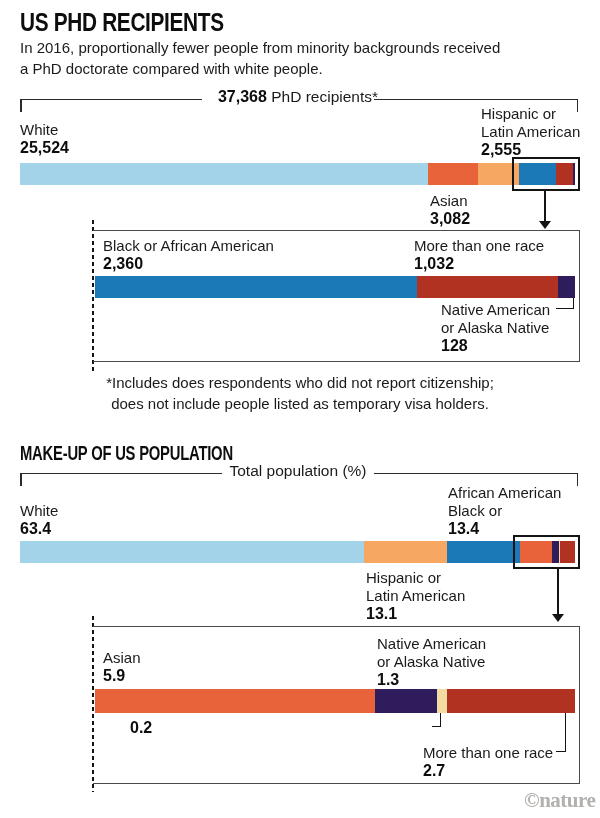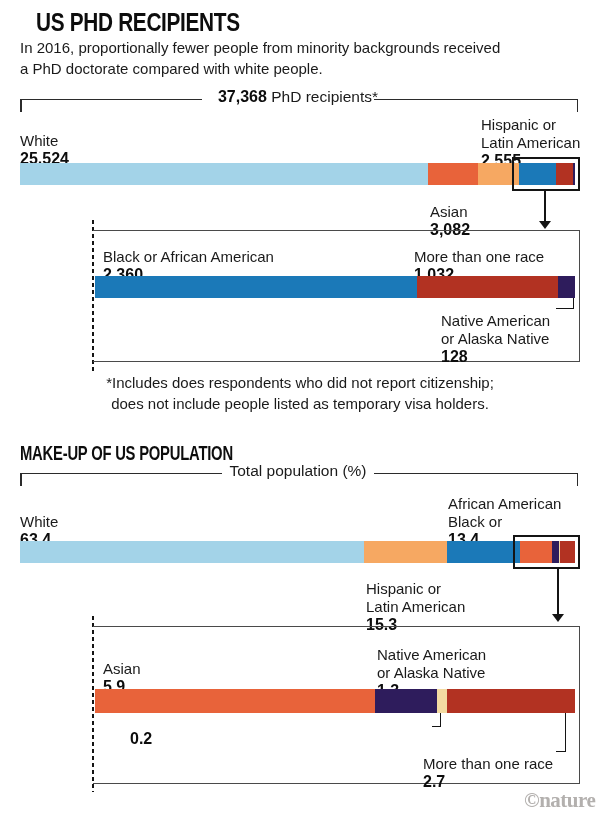--- a/index.html
+++ b/index.html
@@ -5,21 +5,21 @@
   html,body{margin:0;padding:0;background:#fff;}
   #canvas{
     position:relative;width:600px;height:818px;background:#ffffff;overflow:hidden;
     font-family:"Liberation Sans","DejaVu Sans",sans-serif;color:#1a1a1a;
   }
   .abs{position:absolute;}
   .cond{display:inline-block;transform-origin:0 50%;white-space:nowrap;font-weight:800;color:#0d0d0d;}
   .t1{font-size:26px;letter-spacing:-0.4px;transform:scaleX(0.80);}
   .t2{font-size:20px;letter-spacing:-0.3px;transform:scaleX(0.74);}
   .sub{font-size:15px;line-height:21px;color:#1a1a1a;}
-  .lb{position:absolute;font-size:15px;line-height:18px;color:#1a1a1a;margin-top:11px;}
+  .lb{position:absolute;font-size:15px;line-height:18px;color:#1a1a1a;}
   .ln{line-height:18px;}
   .vl{font-weight:700;font-size:16px;line-height:18px;color:#0d0d0d;}
   .bar{position:absolute;display:flex;}
   .bar>div{height:100%;flex:none;}
   .bline{position:absolute;height:0;border-top:1.5px solid #2b2b2b;}
   .btick{position:absolute;width:1.5px;background:#2b2b2b;}
   .blabel{position:absolute;text-align:center;font-size:15.5px;color:#1a1a1a;}
   .blabel b{font-size:16px;color:#0d0d0d;}
   .hbox{position:absolute;border:2px solid #141414;background:transparent;}
   .dbox{position:absolute;border:1.5px solid #4a4a4a;border-left:none;background:transparent;}
@@ -28,21 +28,21 @@
   .ahead{position:absolute;width:0;height:0;border-left:6px solid transparent;border-right:6px solid transparent;border-top:8px solid #141414;}
   .cline{position:absolute;background:#141414;}
   .foot{position:absolute;text-align:center;font-size:15px;line-height:20.5px;color:#1a1a1a;}
   .credit{font-family:"Liberation Serif","DejaVu Serif",serif;font-weight:700;font-size:21px;color:#b3b0ae;letter-spacing:-0.5px;margin-left:15px;}
 </style>
 </head>
 <body>
 
 <div id="canvas">
 
-  <div class="abs" style="left:36px;top:7px;">
+  <div class="abs" style="left:20px;top:7px;">
     <span class="cond t1">US PHD RECIPIENTS</span>
   </div>
   <div class="abs sub" style="left:20px;top:37px;">
     <div>In 2016, proportionally fewer people from minority backgrounds received</div>
     <div>a PhD doctorate compared with white people.</div>
   </div>
 
   <div class="bline" style="left:20px;top:99px;width:182px;"></div>
   <div class="bline" style="left:374px;top:99px;width:204px;"></div>
   <div class="btick" style="left:20px;top:99px;height:13px;"></div>
@@ -135,21 +135,21 @@
       <div title="Asian: 5.9" style="width: 5.77299%; background: rgb(232, 99, 58);"></div>
       <div title="Native American or Alaska Native: 1.3" style="width: 1.27202%; background: rgb(46, 28, 92);"></div>
       <div title="Native Hawaiians and Other Pacific Islanders: 0.2" style="width: 0.195695%; background: rgb(243, 219, 162);"></div>
       <div title="More than one race: 2.7" style="width: 2.64188%; background: rgb(178, 50, 34);"></div>
     </div>
   <div class="hbox" style="left:513px;top:535px;width:63px;height:30px;"></div>
 
   <div class="lb" style="left:366px;top:569px;">
     <div class="ln">Hispanic or</div>
     <div class="ln">Latin American</div>
-    <div class="vl">15.3</div>
+    <div class="vl">13.1</div>
   </div>
 
   <div class="aline" style="left:557px;top:567px;height:48px;"></div>
   <div class="ahead" style="left:552px;top:614px;"></div>
 
   <div class="vdash" style="left:92px;top:616px;height:176px;"></div>
   <div class="dbox" style="left:93px;top:626px;width:486px;height:156px;"></div>
   <div class="lb" style="left:103px;top:649px;">
     <div class="ln">Asian</div>
     <div class="vl">5.9</div>

